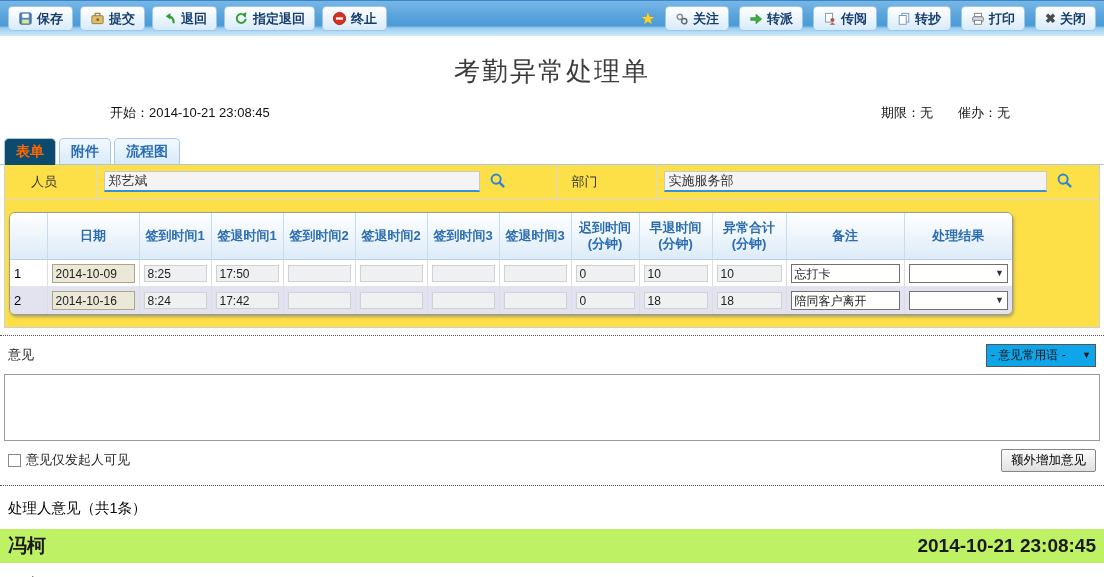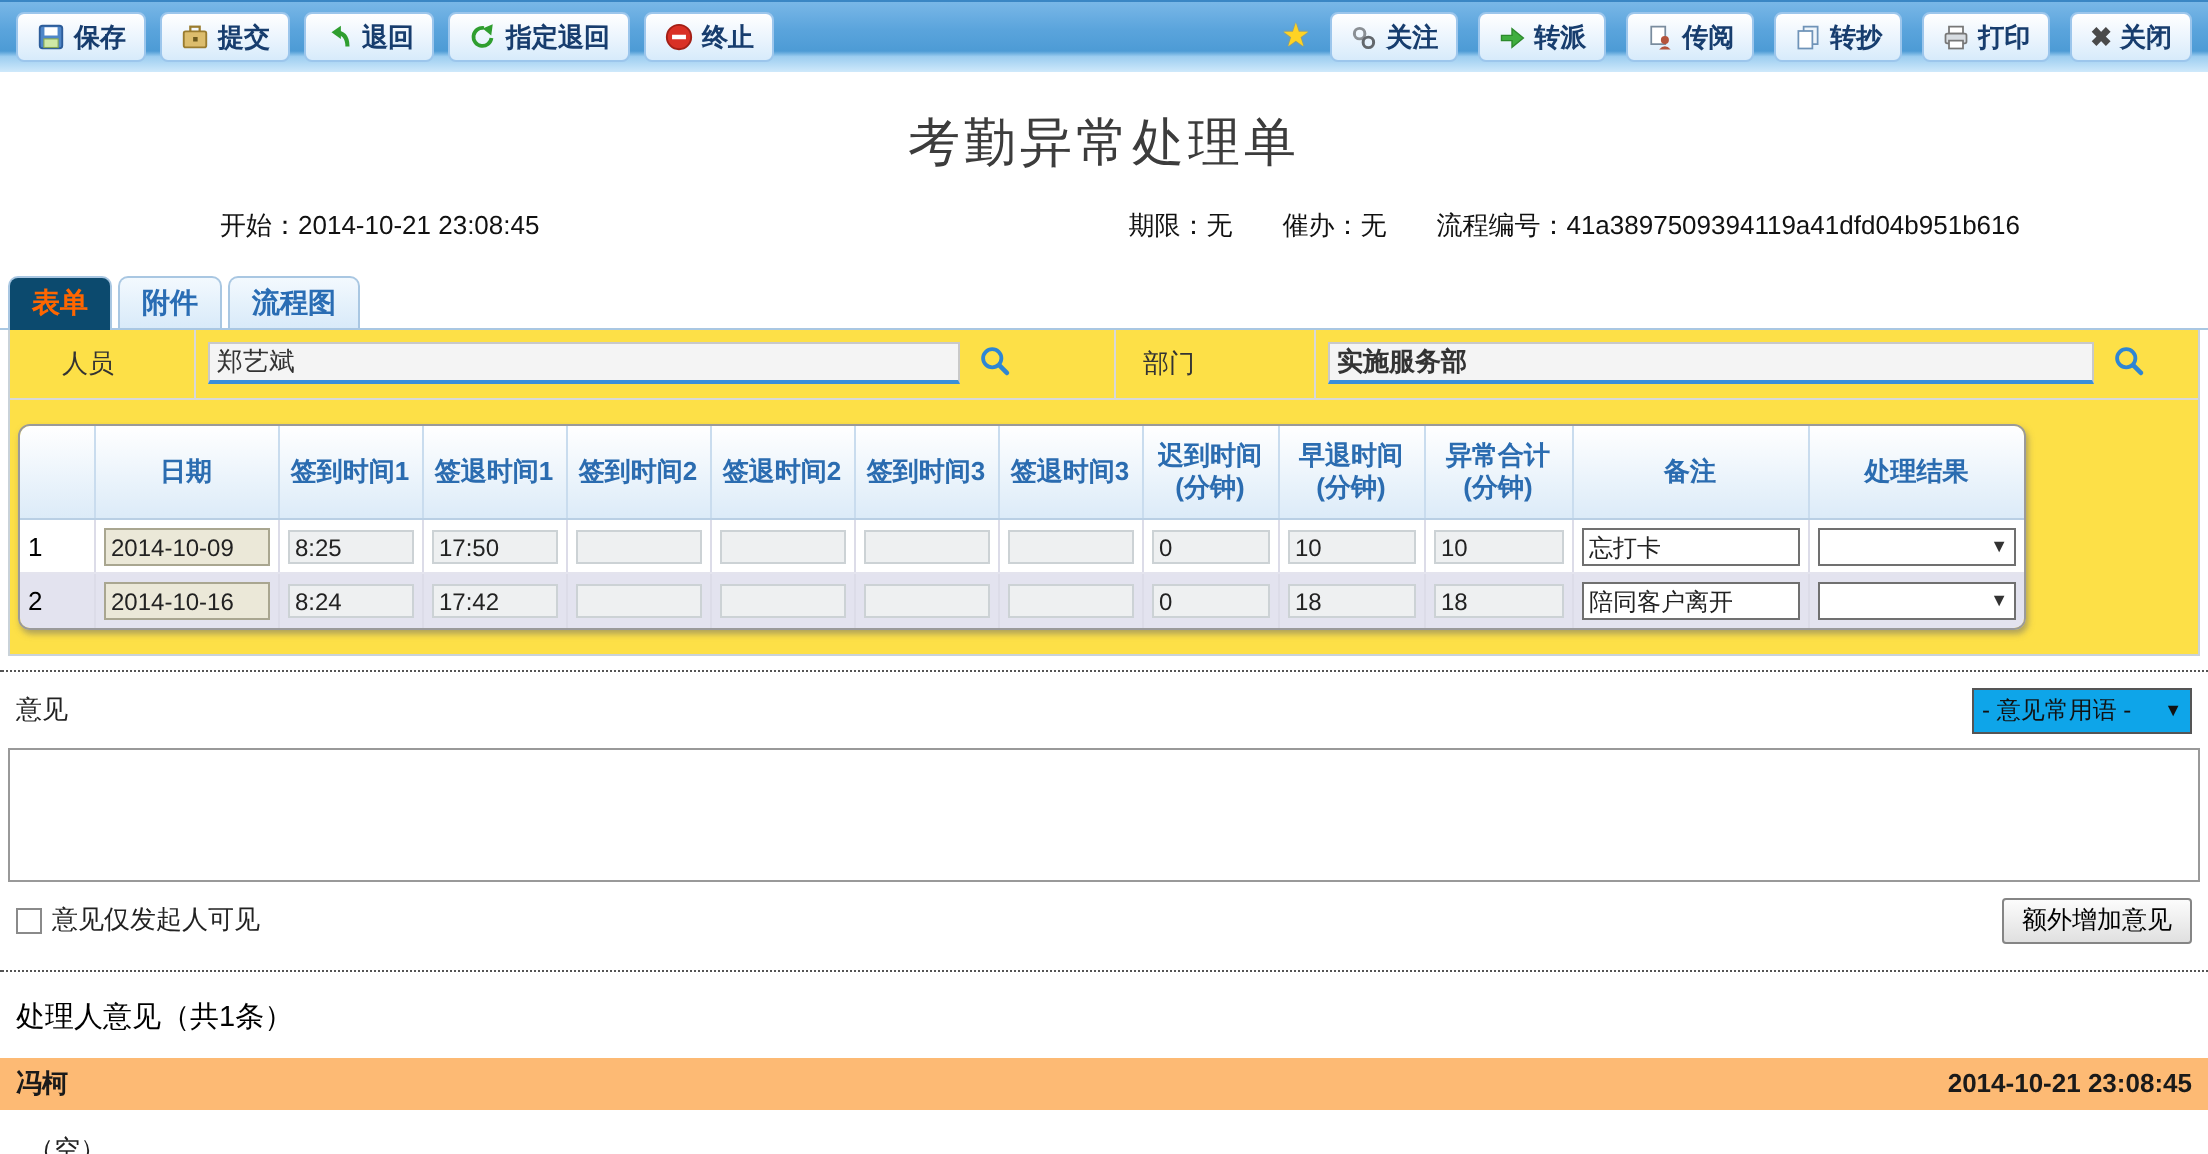--- a/index.html
+++ b/index.html
@@ -41,21 +41,21 @@
   .fields { width:100%; border-collapse:collapse; font-size:13px; color:#333; }
   .fields td { border-bottom:1px solid #d8d8d8; height:34px; vertical-align:middle; }
   .fields td.lbl { border-right:1px solid #d8d8d8; }
   .fields td.inp { border-right:1px solid #d8d8d8; padding:0 6px; }
   .fields td.inp:last-child { border-right:none; }
   td.lbl-person { width:92px; padding-left:26px; }
   td.lbl-dept  { width:100px; padding-left:14px; }
   .field-box { display:inline-flex; align-items:center; width:376px; height:21px;
     background:#f4f4f4; border:1px solid #c9c9c9; border-bottom:2px solid #3a8fd9;
     padding:0 4px; font-size:13px; vertical-align:middle; }
-  .field-box.dept { width:383px;font-weight:bold; }
+  .field-box.dept { width:383px; }
   .mag { vertical-align:middle; margin-left:6px; cursor:pointer; }
 
   
   .grid-wrap { margin:12px 4px 0; width:1004px; border:1px solid #9a9a9a; border-radius:6px;
     overflow:hidden; box-shadow:1px 2px 3px rgba(110,110,110,.55); }
   table.grid { width:100%; border-collapse:collapse; table-layout:fixed; }
   .grid th { background:linear-gradient(to bottom,#ffffff,#dcebf8); color:#2b6cb0;
     font-weight:bold; font-size:13px; text-align:center; padding:7px 1px;
     border-right:1px solid #c9dcee; border-bottom:1px solid #b9cfe4; line-height:1.25; }
   .grid th:last-child { border-right:none; }
@@ -83,22 +83,22 @@
   .opinion-text { margin:2px 4px 0; height:67px; border:1px solid #999; background:#fff; }
   .opinion-foot { display:flex; align-items:center; padding:8px 8px 6px; }
   .chk { width:13px; height:13px; border:1px solid #8a8a8a; background:#fff; display:inline-block; cursor:pointer; }
   .chk-label { font-size:13px; color:#222; margin-left:5px; }
   .add-op-btn { margin-left:auto; border:1px solid #858585; border-radius:2px;
     background:linear-gradient(to bottom,#fcfcfc,#e0e0e0); padding:2px 9px; font-size:12.5px;
     color:#000; cursor:pointer; }
 
   
   .section-title { padding:13px 8px 11px; font-weight:normal; font-size:14.5px; color:#000; }
-  .comment-bar { background:#fdba74; display:flex; align-items:center; padding:4px 8px;
-    font-weight:bold; font-size:13px; color:#1a1a1a;gap:12px; }
+  .comment-bar { background:#bef264; display:flex; align-items:center; padding:4px 8px;
+    font-weight:bold; font-size:19px; color:#1a1a1a;gap:12px; }
   .comment-time { margin-left:auto; }
   .comment-body { padding:11px 14px; font-size:13px; color:#222; }
 </style>
 </head>
 <body>
 
 <div class="toolbar">
   <div class="tb-group-left">
     <button class="tb-btn">
       <span>
@@ -209,23 +209,20 @@
 <div class="info-row">
   <span class="info-item">
     <span>开始：</span><span>2014-10-21 23:08:45</span>
   </span>
   <span class="info-right">
     <span class="info-item">
       <span>期限：</span><span>无</span>
     </span>
     <span class="info-item">
       <span>催办：</span><span>无</span>
-    </span>
-    <span class="info-item">
-      <span>流程编号：</span><span>41a3897509394119a41dfd04b951b616</span>
     </span>
   </span>
 </div>
 
 <div class="tabbar">
   <div class="tab active">表单</div>
   <div class="tab">附件</div>
   <div class="tab">流程图</div>
 </div>
 

